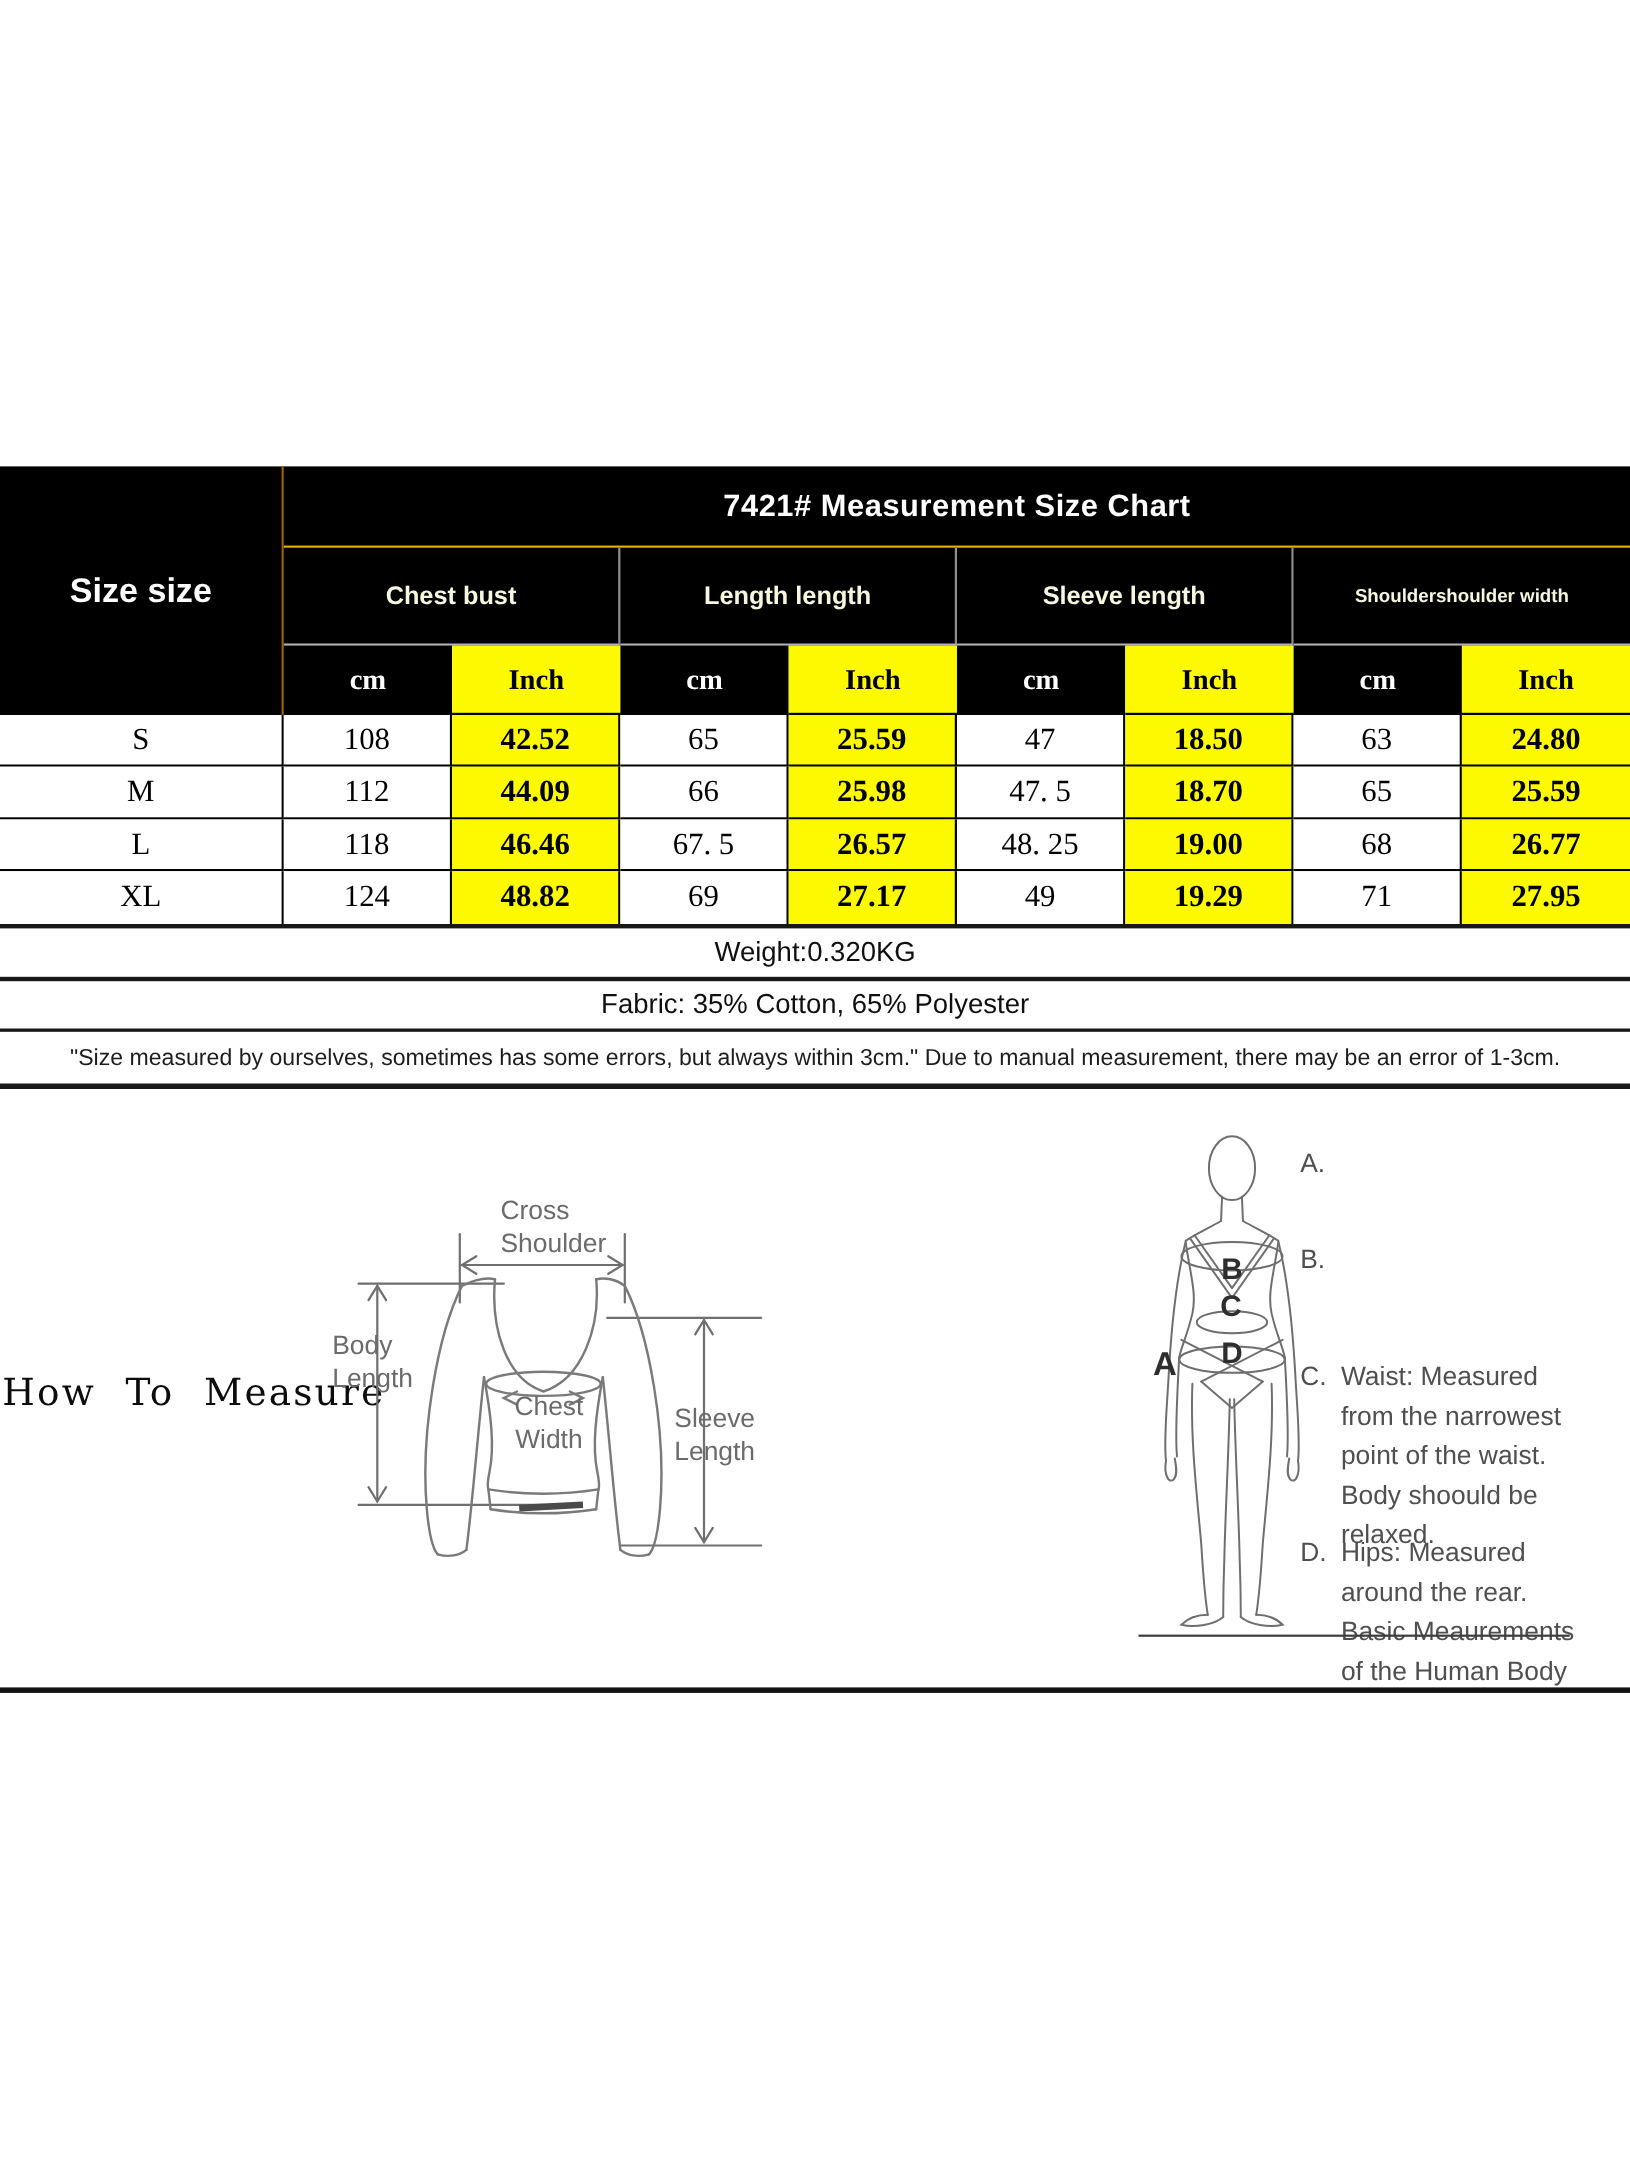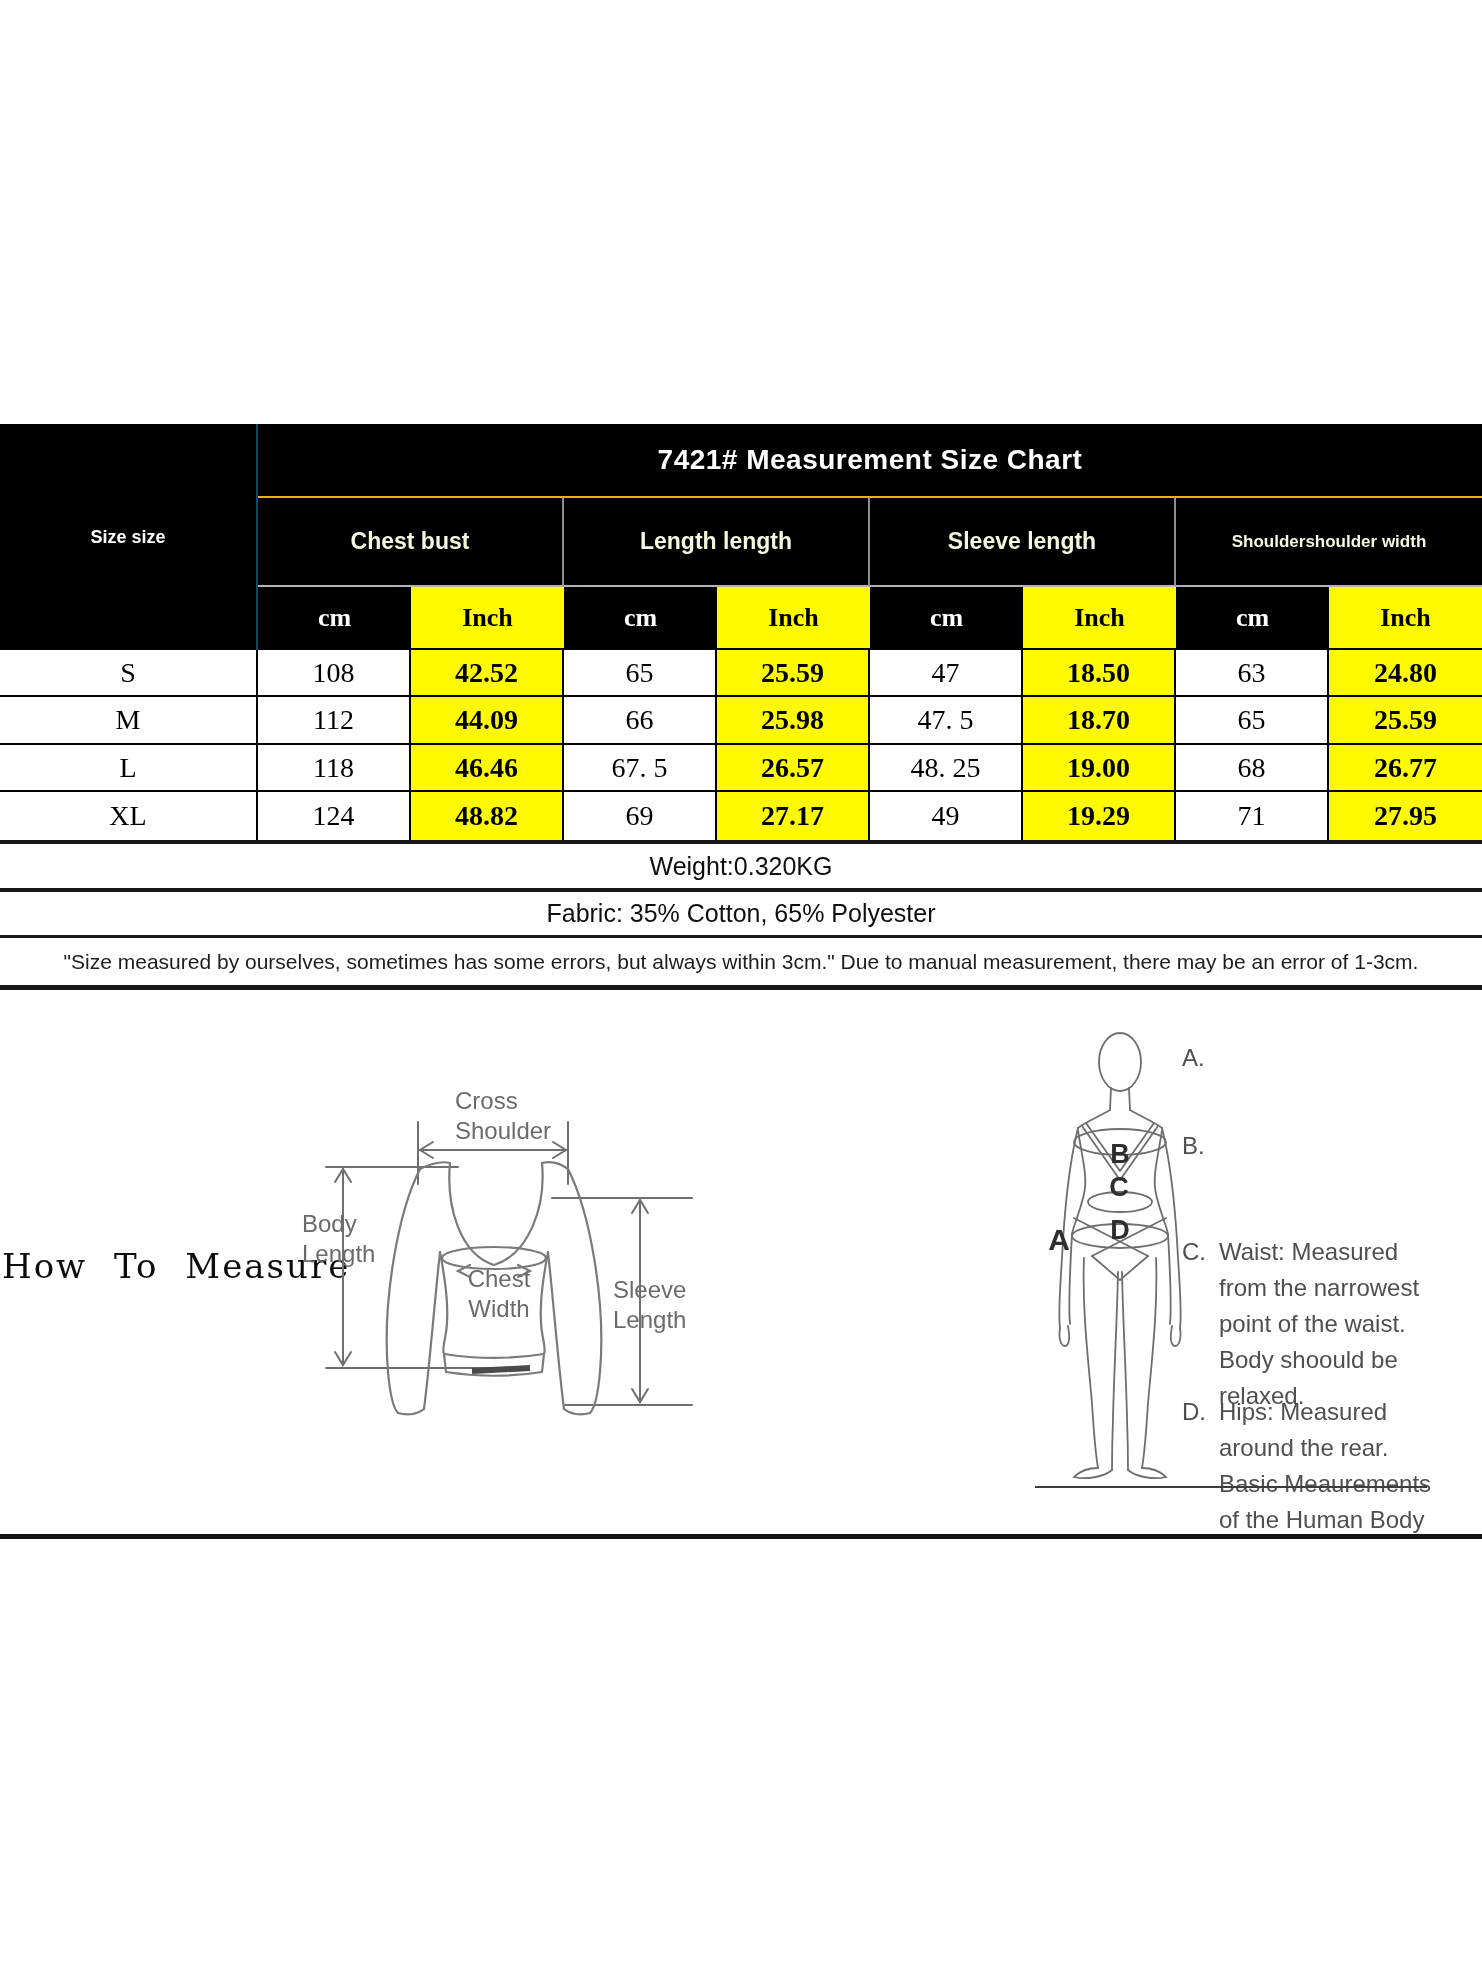--- a/index.html
+++ b/index.html
@@ -20,22 +20,22 @@
     width: 1482px; height: 566px;
     display: grid;
     grid-template-columns: 258px repeat(8, 153px);
     grid-template-rows: 74px 89px 63px 47px 48px 47px 48px 48px 47px 55px;
   }
   .cell { display: flex; align-items: center; justify-content: center; }
   .dark { background: #000000; }
 
   .corner {
     grid-column: 1; grid-row: 1 / span 3;
-    color: #ffffff; font-size: 18px; font-weight: 600;
-    border-right: 2px solid #0c4a6e;
+    color: #ffffff; font-size: 31px; font-weight: 600;
+    border-right: 2px solid #a16207;
   }
   .title-cell {
     grid-column: 2 / span 8; grid-row: 1;
     color: #ffffff; font-size: 28px; font-weight: 700;
     border-bottom: 2px solid #eab308;
     letter-spacing: 0.5px;
   }
   .group {
     grid-row: 2;
     color: #f7f7df; font-size: 23px; font-weight: 600;

